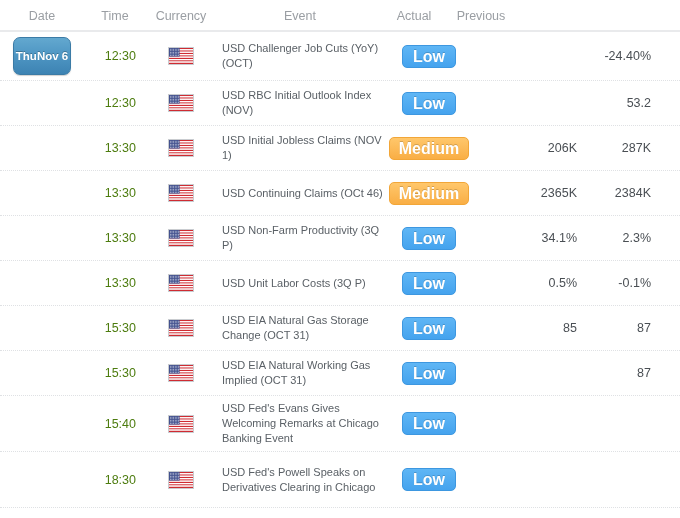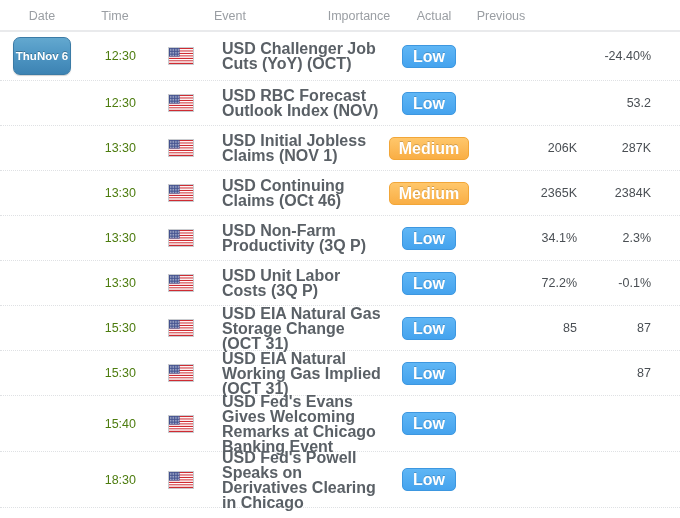--- a/index.html
+++ b/index.html
@@ -97,25 +97,24 @@
     font-weight: bold;
     font-size: 11.5px;
     line-height: 14px;
     text-shadow: 0 -1px 0 rgba(0,0,0,0.25);
   }
   .date-badge .dow,
   .date-badge .dmd { display: block; }
 
   
   .event-text {
-    font-size: 16px;
+    font-size: 11px;
     line-height: 15px;
     color: #5a6066;
     word-wrap: break-word;
-    font-weight: bold;
   }
 
   
   .imp-badge {
     display: inline-block;
     min-width: 54px;
     padding: 4px 9px;
     border-radius: 5px;
     font-size: 16px;
     font-weight: bold;
@@ -135,22 +134,22 @@
   }
 </style>
 </head>
 <body>
 
 <div class="calendar">
 
   <div class="cal-header">
     <div class="th c-date">Date</div>
     <div class="th c-time">Time</div>
+    <div class="th c-currency">Currency</div>
     <div class="th c-event">Event</div>
-    <div class="th c-importance">Importance</div>
     <div class="th c-actual">Actual</div>
     <div class="th c-previous">Previous</div>
   </div>
 
   <div class="rows" id="rows-container">
       <div class="cal-row h49">
         <div class="cell c-date">
           <div class="date-badge">
             <span class="dow">Thu</span>
             <span class="dmd">Nov 6</span>
@@ -264,21 +263,21 @@
               <rect x="1.10" y="8.00" width="0.8" height="0.8" fill="#ffffff" opacity="0.92"></rect>
               <rect x="2.85" y="8.00" width="0.8" height="0.8" fill="#ffffff" opacity="0.92"></rect>
               <rect x="4.60" y="8.00" width="0.8" height="0.8" fill="#ffffff" opacity="0.92"></rect>
               <rect x="6.35" y="8.00" width="0.8" height="0.8" fill="#ffffff" opacity="0.92"></rect>
               <rect x="8.10" y="8.00" width="0.8" height="0.8" fill="#ffffff" opacity="0.92"></rect>
               <rect x="9.85" y="8.00" width="0.8" height="0.8" fill="#ffffff" opacity="0.92"></rect>
             </svg>
           </span>
         </div>
         <div class="cell c-event">
-          <span class="event-text">USD RBC Forecast Outlook Index (NOV)</span>
+          <span class="event-text">USD RBC Initial Outlook Index (NOV)</span>
         </div>
         <div class="cell c-importance">
           <span class="imp-badge imp-low">Low</span>
         </div>
         <div class="cell c-actual"></div>
         <div class="cell c-forecast"></div>
         <div class="cell c-previous">53.2</div>
       </div>
       <div class="cal-row h45">
         <div class="cell c-date"></div>
@@ -522,21 +521,21 @@
             </svg>
           </span>
         </div>
         <div class="cell c-event">
           <span class="event-text">USD Unit Labor Costs (3Q P)</span>
         </div>
         <div class="cell c-importance">
           <span class="imp-badge imp-low">Low</span>
         </div>
         <div class="cell c-actual"></div>
-        <div class="cell c-forecast">72.2%</div>
+        <div class="cell c-forecast">0.5%</div>
         <div class="cell c-previous">-0.1%</div>
       </div>
       <div class="cal-row h45">
         <div class="cell c-date"></div>
         <div class="cell c-time">15:30</div>
         <div class="cell c-currency">
           <span style="display: block; width: 26px; height: 18px; border: 1px solid rgb(201, 204, 208); box-sizing: border-box; overflow: hidden;">
             <svg viewBox="0 0 26 18" preserveAspectRatio="none" width="24" height="16" style="display: block;">
               <rect x="0" y="0.000" width="26" height="1.385" fill="#cf2b32"></rect>
               <rect x="0" y="1.385" width="26" height="1.385" fill="#ffffff"></rect>

